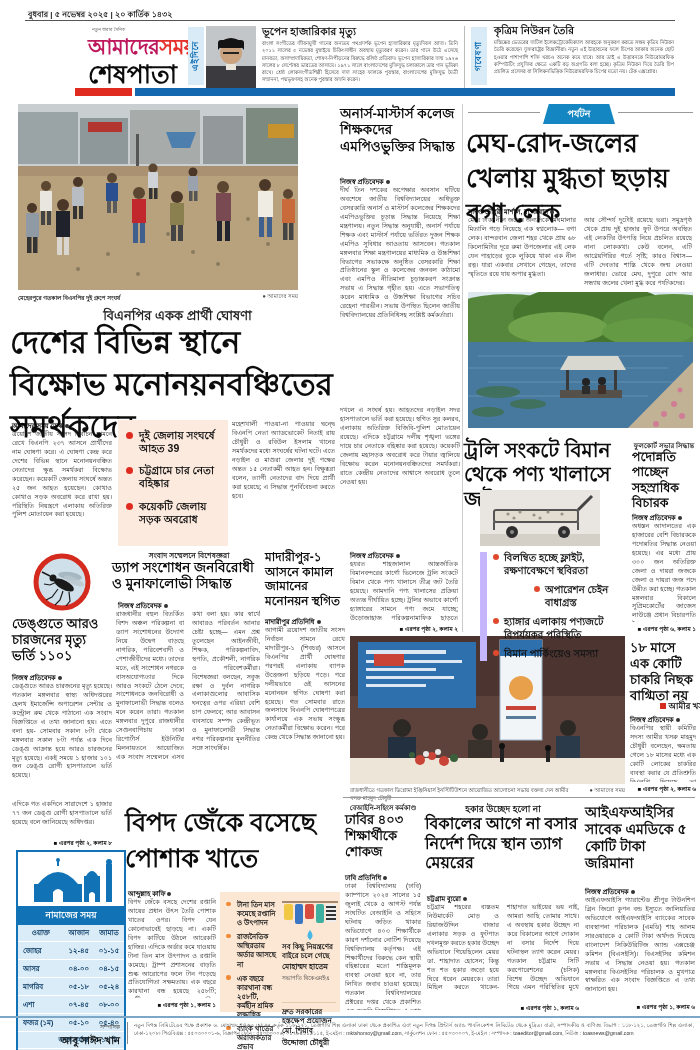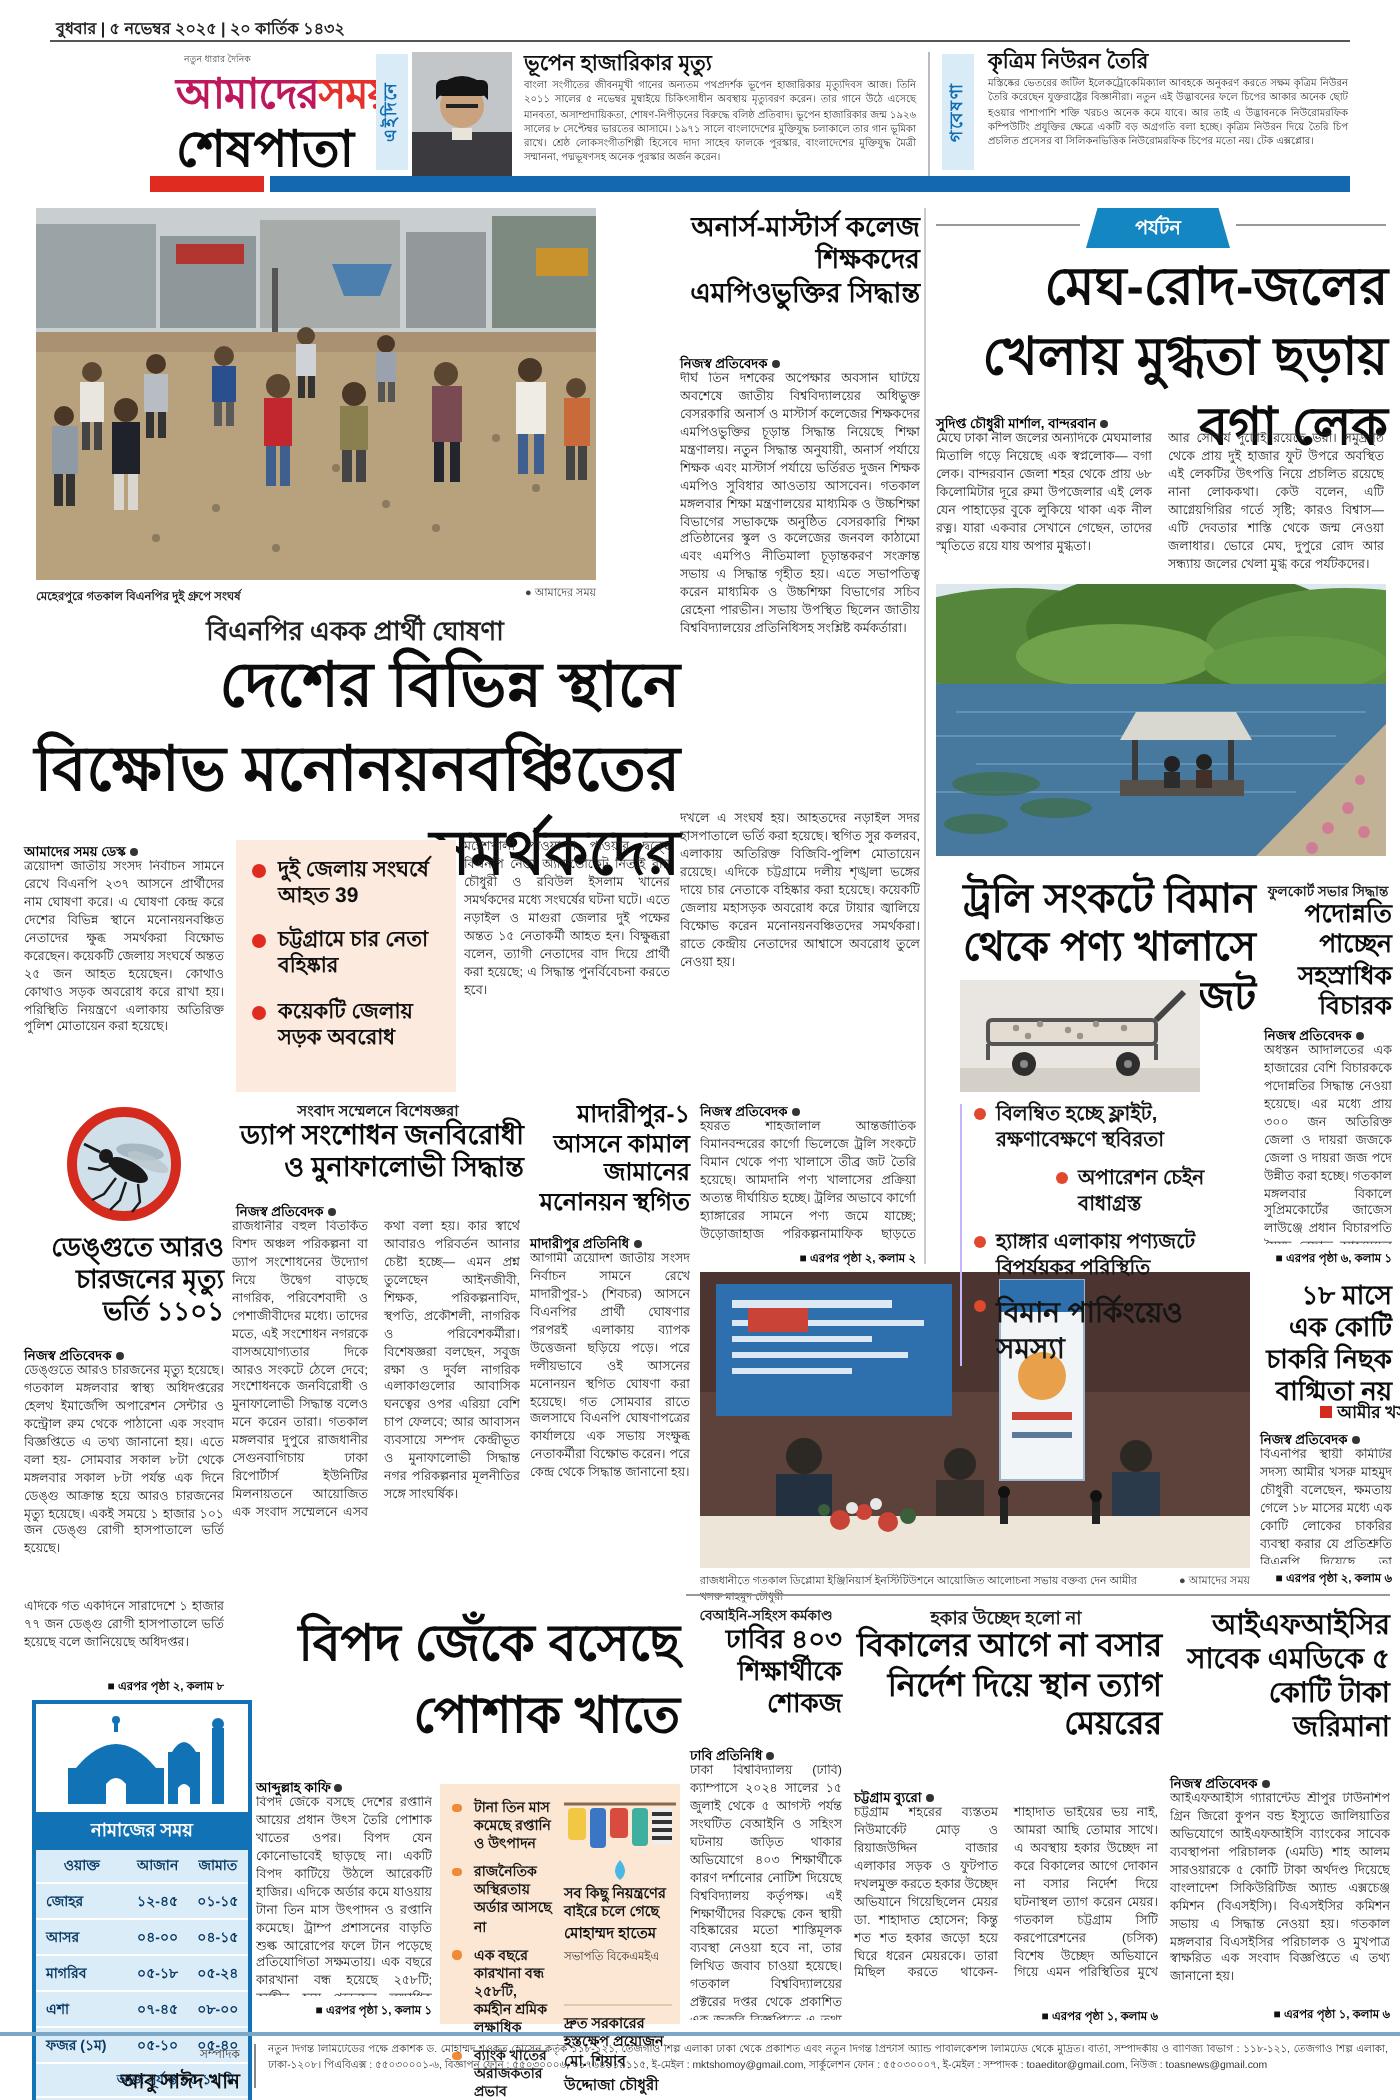--- a/index.html
+++ b/index.html
@@ -2,21 +2,21 @@
 <html><head>
 <meta charset="utf-8">
 <style>
   html,body{margin:0;padding:0;background:#e9e9e9;}
   .page{position:relative;width:700px;height:1050px;background:#fff;margin:0 auto;overflow:hidden;
         font-family:"Liberation Sans","DejaVu Sans",sans-serif;color:#111;}
   .abs{position:absolute;}
   .jt{font-size:6.3px;line-height:1.42;text-align:justify;color:#222;}
   .by{font-size:6.6px;font-weight:700;color:#000;}
   .by .dot-sm{display:inline-block;width:4px;height:4px;border-radius:50%;background:#333;vertical-align:middle;margin-left:2px;}
-  .hl{font-weight:700;color:#0c0c0c;text-align:right;line-height:1.22;}
+  .hl{font-weight:700;color:#0c0c0c;text-align:left;line-height:1.22;}
   .kick{font-weight:700;text-align:center;color:#222;}
   .hr{background:#555;height:1px;}
   .vr{background:#bbb;width:1px;}
   .vtab{background:#d8ebf7;color:#0e6db3;font-weight:700;font-size:8.5px;
         writing-mode:vertical-rl;transform:rotate(180deg);text-align:center;letter-spacing:1px;}
   .tab-blue{background:#1487c2;color:#fff;font-weight:700;font-size:9.5px;text-align:center;
             clip-path:polygon(8% 0,92% 0,100% 100%,0 100%);padding-top:3px;}
   .bullet-box{background:#fdeade;padding:9px 8px;}
   .bullet-box ul,.blist ul{list-style:none;margin:0;padding:0;}
   .bullet-box li{position:relative;padding-left:13px;font-size:10.5px;font-weight:700;line-height:1.25;margin-bottom:9px;color:#111;}
@@ -386,26 +386,26 @@
       <line x1="98" y1="20" x2="112" y2="6" stroke="#444" stroke-width="3"></line>
       <circle cx="32" cy="42" r="6" fill="#2e2e2e"></circle>
         <circle cx="84" cy="42" r="6" fill="#2e2e2e"></circle>
       <circle cx="32" cy="42" r="2" fill="#888"></circle>
         <circle cx="84" cy="42" r="2" fill="#888"></circle>
       <line x1="14" y1="32" x2="14" y2="40" stroke="#555" stroke-width="2"></line>
       <line x1="98" y1="32" x2="98" y2="40" stroke="#555" stroke-width="2"></line>
     </svg>
   </div>
   <div class="abs blist red" style="left:478px;top:552px;width:148px;">
-    <ul style="border-left:1px solid #c4b5fd;padding-left:6px;margin-left:2px;">
+    <ul style="border-left:7px solid #c4b5fd;padding-left:6px;margin-left:2px;">
 
     <li style="font-size:10px;line-height:1.25;margin-bottom:7px;"><span class="dot"></span><span>বিলম্বিত হচ্ছে ফ্লাইট, রক্ষণাবেক্ষণে স্থবিরতা</span></li>
         <li style="font-size:10px;line-height:1.25;margin-bottom:7px;margin-left:41px;"><span class="dot"></span><span>অপারেশন চেইন বাধাগ্রস্ত</span></li>
         <li style="font-size:10px;line-height:1.25;margin-bottom:7px;"><span class="dot"></span><span>হ্যাঙ্গার এলাকায় পণ্যজটে বিপর্যয়কর পরিস্থিতি</span></li>
-        <li style="font-size:14px;line-height:1.25;margin-bottom:7px;"><span class="dot"></span><span>বিমান পার্কিংয়েও সমস্যা</span></li>
+        <li style="font-size:10px;line-height:1.25;margin-bottom:7px;"><span class="dot"></span><span>বিমান পার্কিংয়েও সমস্যা</span></li>
       </ul>
   </div>
 
   <div class="abs kick" style="left:632px;top:440px;width:64px;font-size:6.8px;">ফুলকোর্ট সভার সিদ্ধান্ত</div>
   <div class="abs hl" style="left:632px;top:450px;width:64px;font-size:12.5px;">পদোন্নতি পাচ্ছেন সহস্রাধিক বিচারক</div>
   <div class="abs by" style="left:632px;top:512px;">
     <span>নিজস্ব প্রতিবেদক</span><span class="dot-sm"></span>
   </div>
   <div class="abs jt" style="left:632px;top:522px;width:64px;height:100px;overflow:hidden;">অধস্তন আদালতের এক হাজারের বেশি বিচারককে পদোন্নতির সিদ্ধান্ত নেওয়া হয়েছে। এর মধ্যে প্রায় ৩০০ জন অতিরিক্ত জেলা ও দায়রা জজকে জেলা ও দায়রা জজ পদে উন্নীত করা হচ্ছে। গতকাল মঙ্গলবার বিকালে সুপ্রিমকোর্টের জাজেস লাউঞ্জে প্রধান বিচারপতি সৈয়দ রেফাত আহমেদের সভাপতিত্বে অনুষ্ঠিত ফুলকোর্ট সভায় এ সিদ্ধান্ত হয়। সভায় আপিল ও হাইকোর্ট বিভাগের বিচারপতিরা উপস্থিত ছিলেন। সংশ্লিষ্ট একটি সূত্র এসব তথ্য নিশ্চিত করেছে।</div>
   <div class="abs more" style="left:632px;top:624px;width:64px;text-align:right;">

